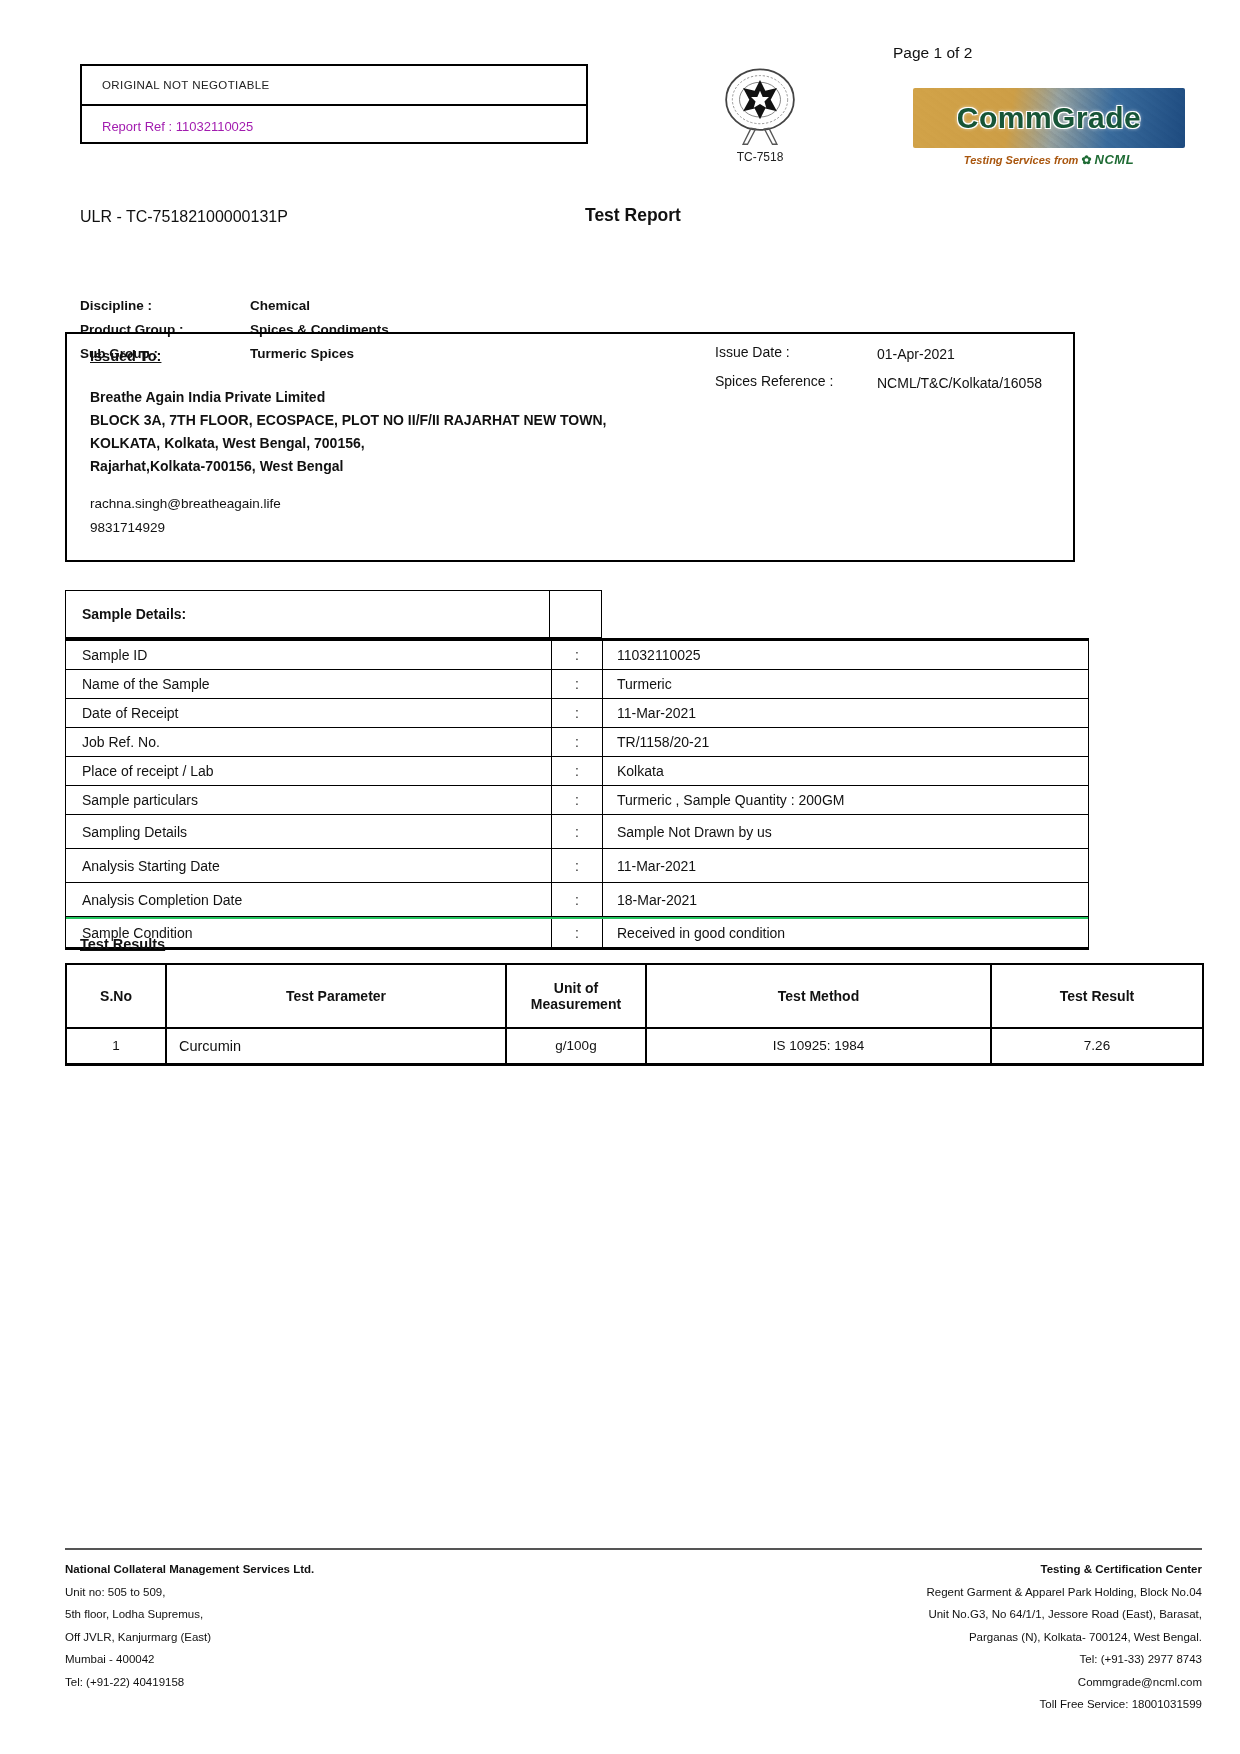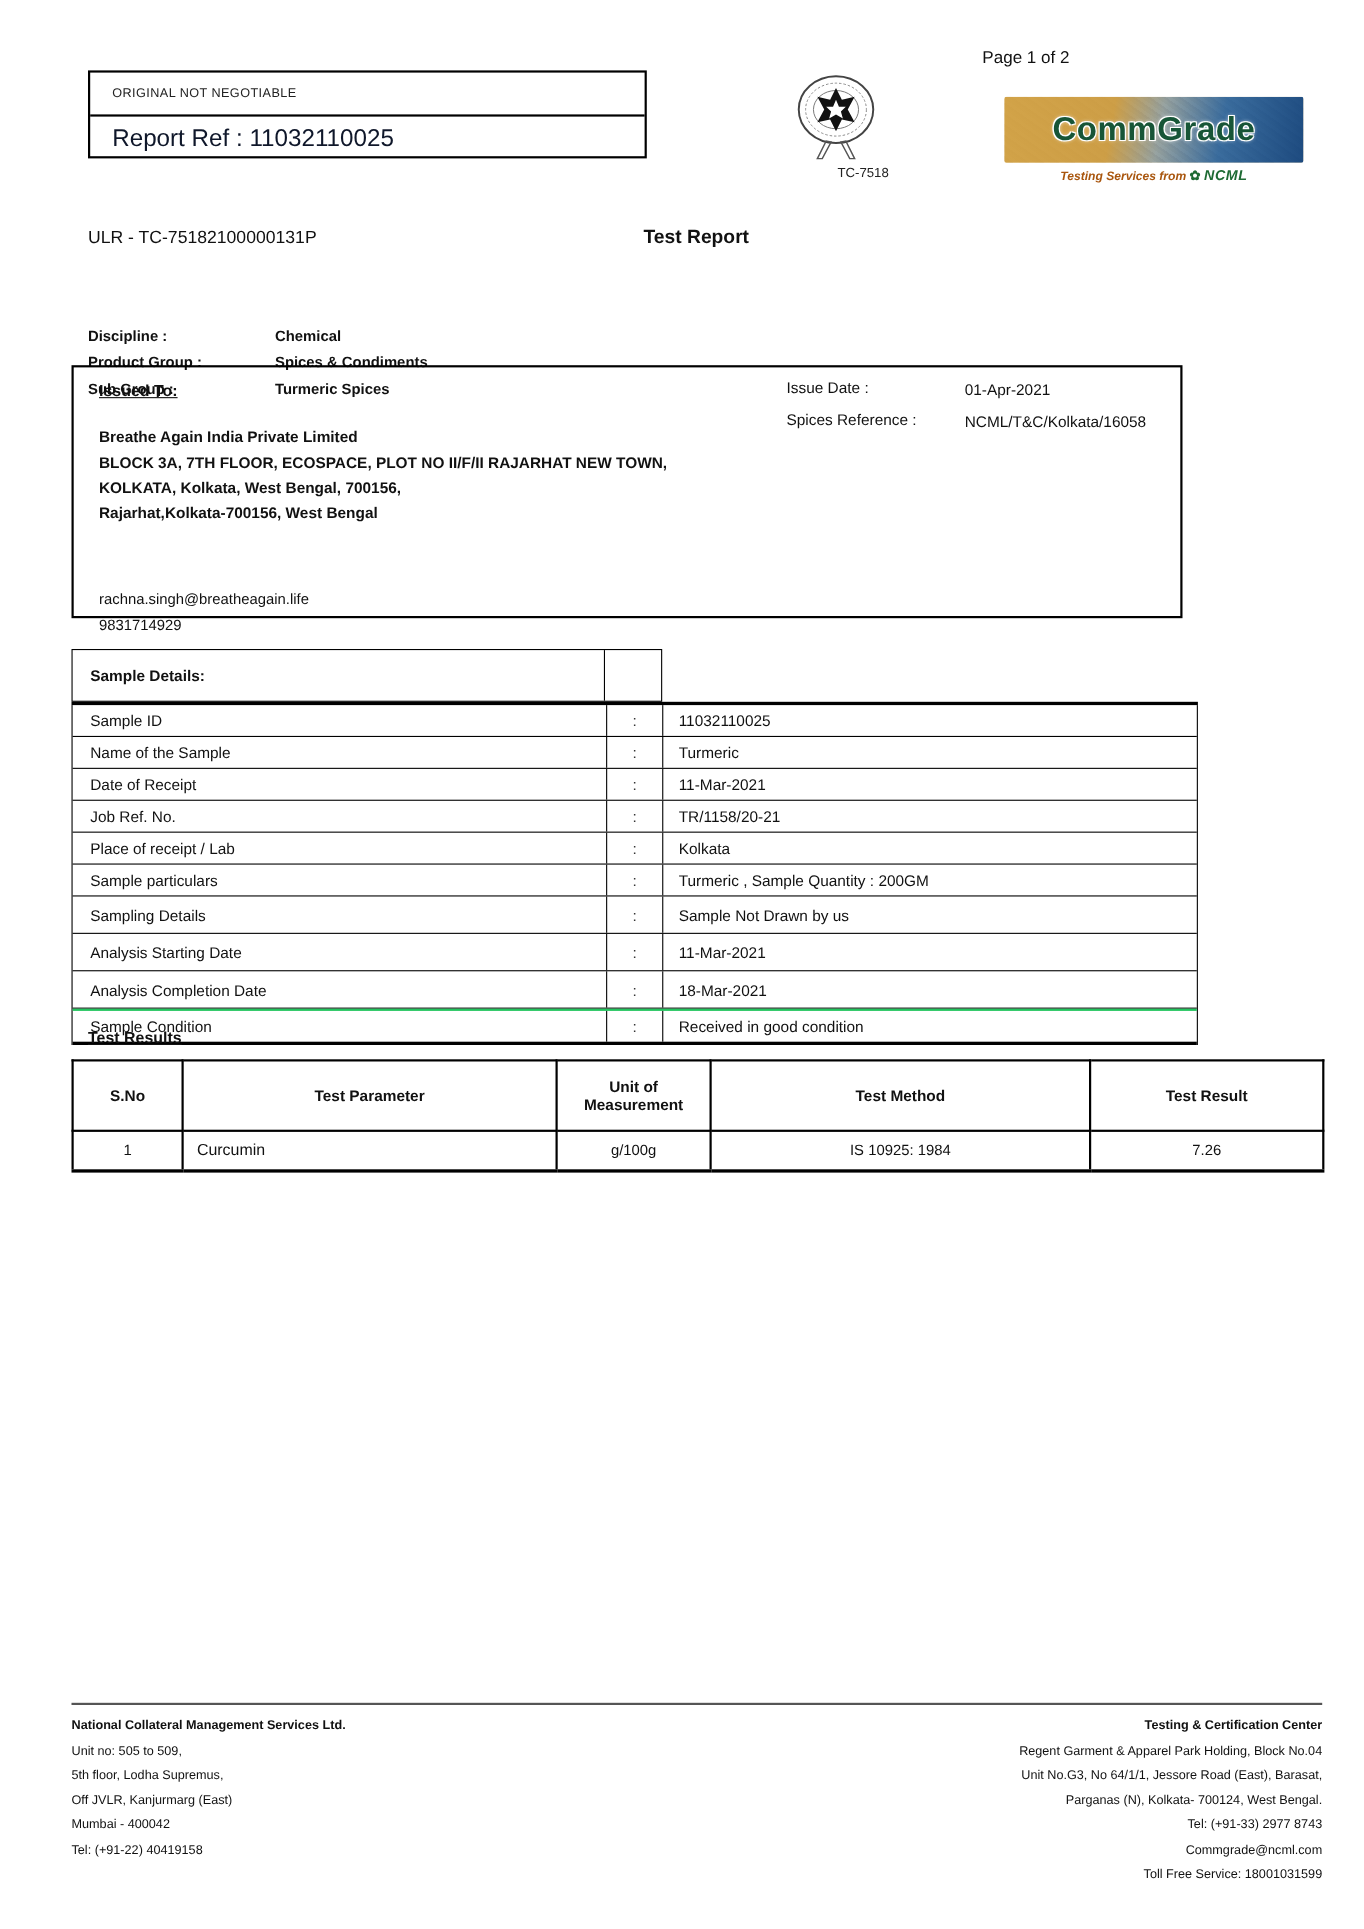--- a/index.html
+++ b/index.html
@@ -8,27 +8,27 @@
     font-family:"Liberation Sans", sans-serif;color:#111;
     position:relative;overflow:hidden;
     -webkit-font-smoothing:antialiased;
   }
   .abs{position:absolute;}
 
   
   .ref-box{left:80px;top:64px;width:508px;height:80px;border:2px solid #000;box-sizing:border-box;}
   .ref-box .row1{height:38px;border-bottom:2px solid #000;display:flex;align-items:center;padding-left:20px;
     font-size:11.5px;letter-spacing:.4px;color:#222;}
-  .ref-box .row2{height:40px;display:flex;align-items:center;padding-left:20px;font-size:22px;color:#0f172a;}
+  .ref-box .row2{height:40px;display:flex;align-items:center;padding-left:20px;font-size:13px;color:#a21caf;}
 
   
   .page-num{left:893px;top:44px;font-size:15.5px;}
 
   
-  .seal-wrap{left:712px;top:64px;width:96px;text-align:right;}
+  .seal-wrap{left:712px;top:64px;width:96px;text-align:center;}
   .seal-wrap svg{display:block;margin:0 auto;}
   .seal-code{font-size:12px;margin-top:4px;color:#222;}
 
   
   .logo-wrap{left:913px;top:88px;width:272px;}
   .logo-banner{
     height:60px;border-radius:2px;
     background:
       linear-gradient(100deg, rgba(210,163,72,.95) 0%, rgba(205,158,70,.95) 36%,
         rgba(130,160,185,.75) 52%, rgba(42,102,165,.9) 72%, rgba(20,70,130,.95) 100%),
@@ -51,21 +51,21 @@
   
   .meta{left:80px;top:250px;font-size:13.5px;font-weight:bold;margin-top:48px;}
   .meta .mrow{display:flex;margin-bottom:9px;}
   .meta .mlabel{width:170px;}
   .meta .mvalue{}
 
   
   .issued-box{left:65px;top:332px;width:1010px;height:230px;border:2px solid #000;box-sizing:border-box;}
   .issued-heading{position:absolute;left:23px;top:14px;font-size:14.5px;font-weight:bold;text-decoration:underline;}
   .issued-company{position:absolute;left:23px;top:52px;width:600px;font-size:14px;font-weight:bold;line-height:23px;}
-  .issued-contact{position:absolute;left:23px;top:158px;font-size:13.5px;line-height:24px;margin-top:41px;}
+  .issued-contact{position:absolute;left:23px;top:158px;font-size:13.5px;line-height:24px;}
   .issue-meta{position:absolute;left:648px;top:10px;font-size:14px;}
   .issue-meta .imrow{display:flex;margin-bottom:8px;}
   .issue-meta .imlabel{width:162px;}
   .issue-meta .imvalue{width:182px;word-break:break-all;line-height:21px;}
 
   
   .sd-table{left:65px;top:590px;width:1024px;box-sizing:border-box;font-size:14px;}
   .sd-header{width:537px;height:48px;border:1px solid #000;box-sizing:border-box;display:flex;}
   .sd-header .sd-h-label{flex:1;display:flex;align-items:center;padding-left:16px;font-weight:bold;font-size:14px;}
   .sd-header .sd-h-colon{width:52px;border-left:1px solid #000;box-sizing:border-box;}

